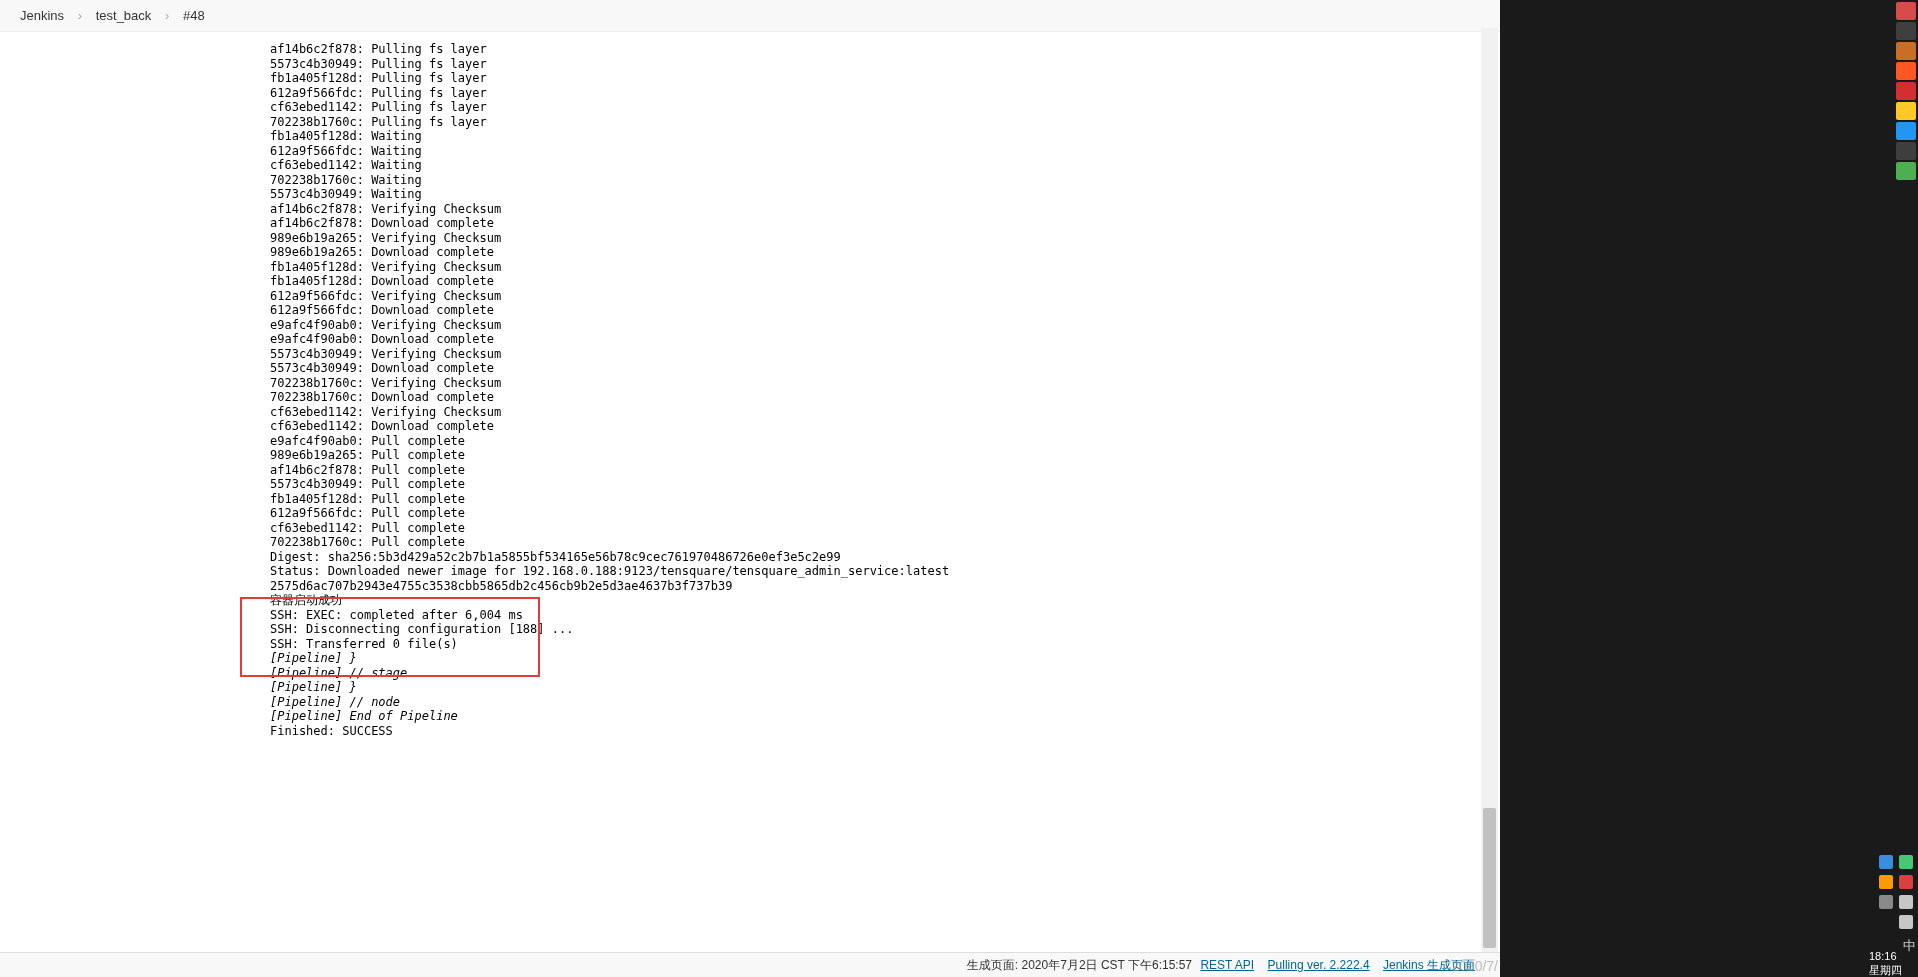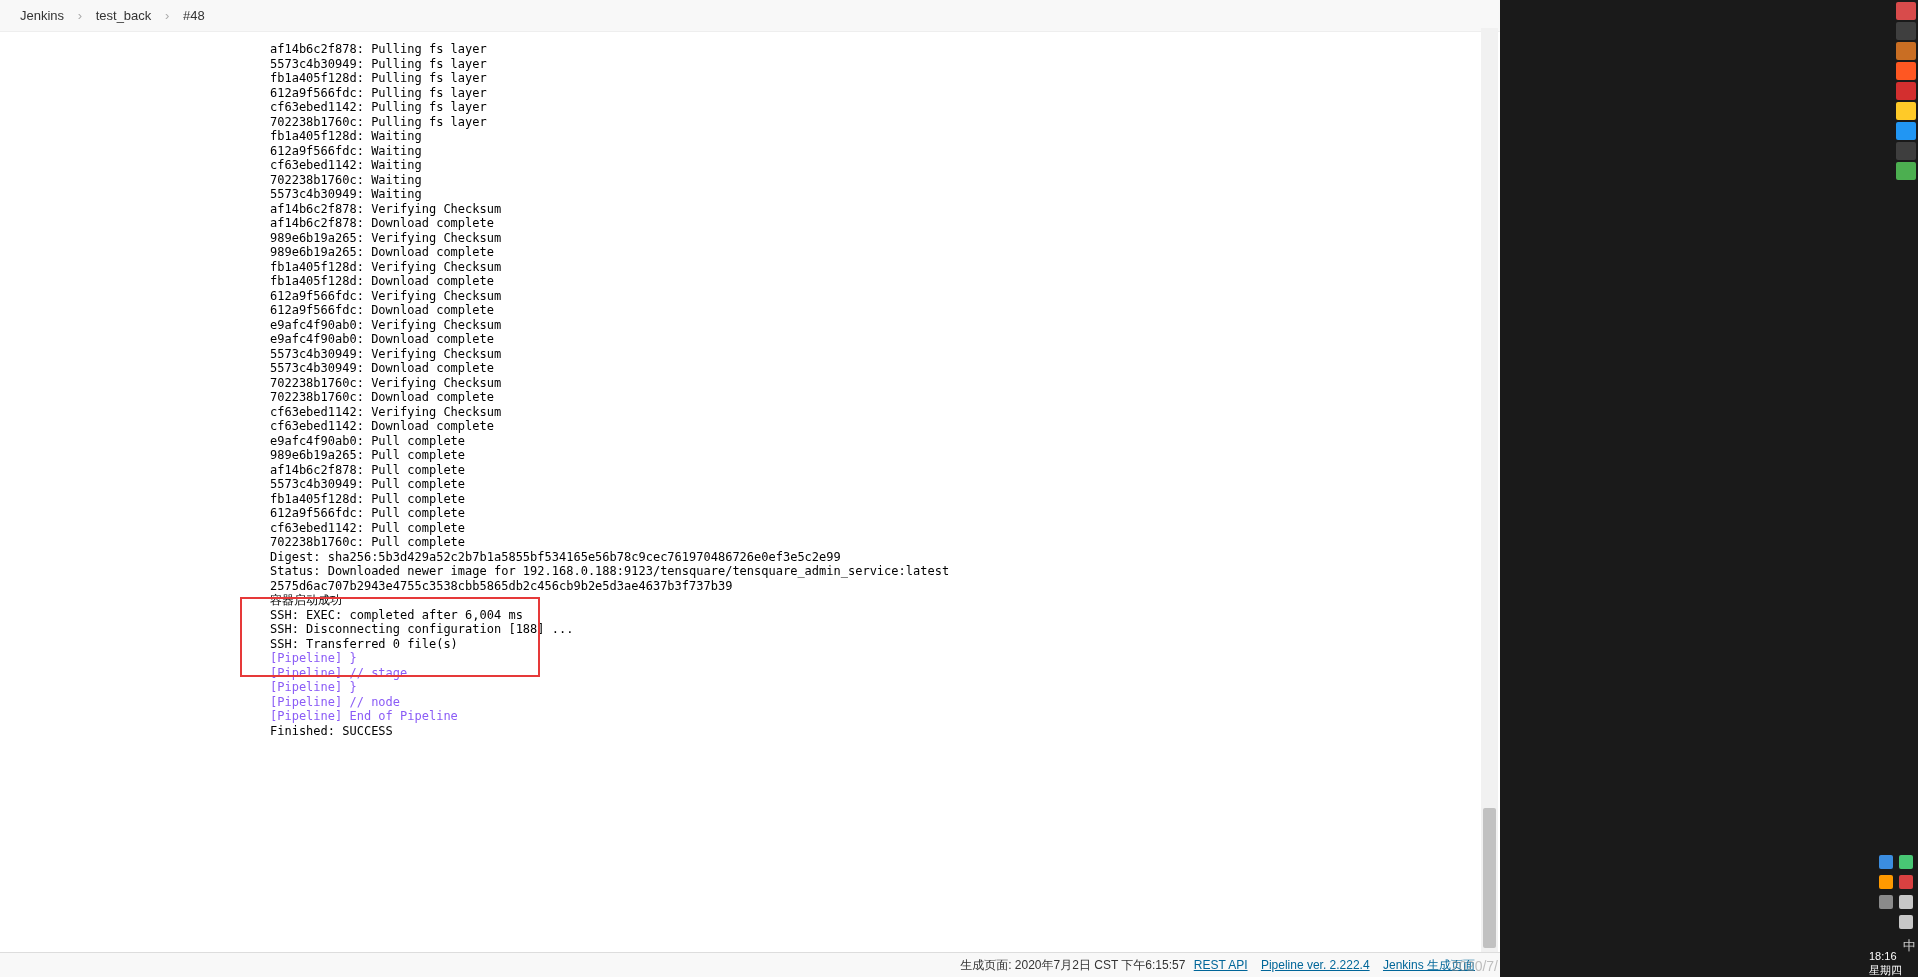--- a/index.html
+++ b/index.html
@@ -4,21 +4,21 @@
 <style>
 * { margin: 0; padding: 0; box-sizing: border-box; }
 body { font-family: Arial, sans-serif; background: #fff; width: 1918px; height: 977px; overflow: hidden; position: relative; }
 
 .breadcrumb { background: #f8f8f8; padding: 8px 20px; font-size: 13px; color: #333; border-bottom: 1px solid #eee; }
 .breadcrumb a { color: #333; text-decoration: none; margin-right: 10px; }
 .breadcrumb .sep { color: #aaa; margin-right: 10px; }
 
 .main-content { width: 1500px; padding: 10px 0 0 270px; position: relative; }
 .console { font-family: Consolas, monospace; font-size: 12px; line-height: 14.5px; color: #000; white-space: pre; }
-.console .gray { color: #8b5cf6; }
+.console .gray { color: #000000; font-style: italic; }
 
 .red-box { position: absolute; border: 2px solid #e63939; pointer-events: none; }
 
 .scrollbar-v { position: absolute; right: 420px; top: 28px; width: 17px; height: 930px; background: #f1f1f1; }
 .scrollbar-thumb { position: absolute; left: 2px; width: 13px; background: #c1c1c1; border-radius: 2px; }
 
 .footer { position: absolute; bottom: 0; left: 0; right: 418px; height: 25px; padding: 4px 20px; text-align: right; font-size: 12px; color: #333; background: #f8f8f8; border-top: 1px solid #ddd; }
 .footer a { color: #069; text-decoration: underline; margin: 11px 5px; }
 .footer .label { }
 
@@ -51,21 +51,21 @@
 </div>
 
 <div class="scrollbar-v">
   <div class="scrollbar-thumb" style="top:780px;height:140px;"></div>
 </div>
 
 <div class="footer">
   <span class="label">生成页面:</span>
   <span>2020年7月2日 CST 下午6:15:57</span>
   <a href="#">REST API</a>
-  <a href="#">Pipeline ver. 2.222.4</a>
+  <a href="#">Pulling ver. 2.222.4</a>
   <a href="#">Jenkins 生成页面</a>
 </div>
 
 <div class="watermark">2020/7/</div>
 
 <div class="right-panel">
   <div class="app-icons" id="appicons">
       <div style="background: rgb(216, 75, 75);"></div>
       <div style="background: rgb(63, 63, 63);"></div>
       <div style="background: rgb(201, 110, 35);"></div>

